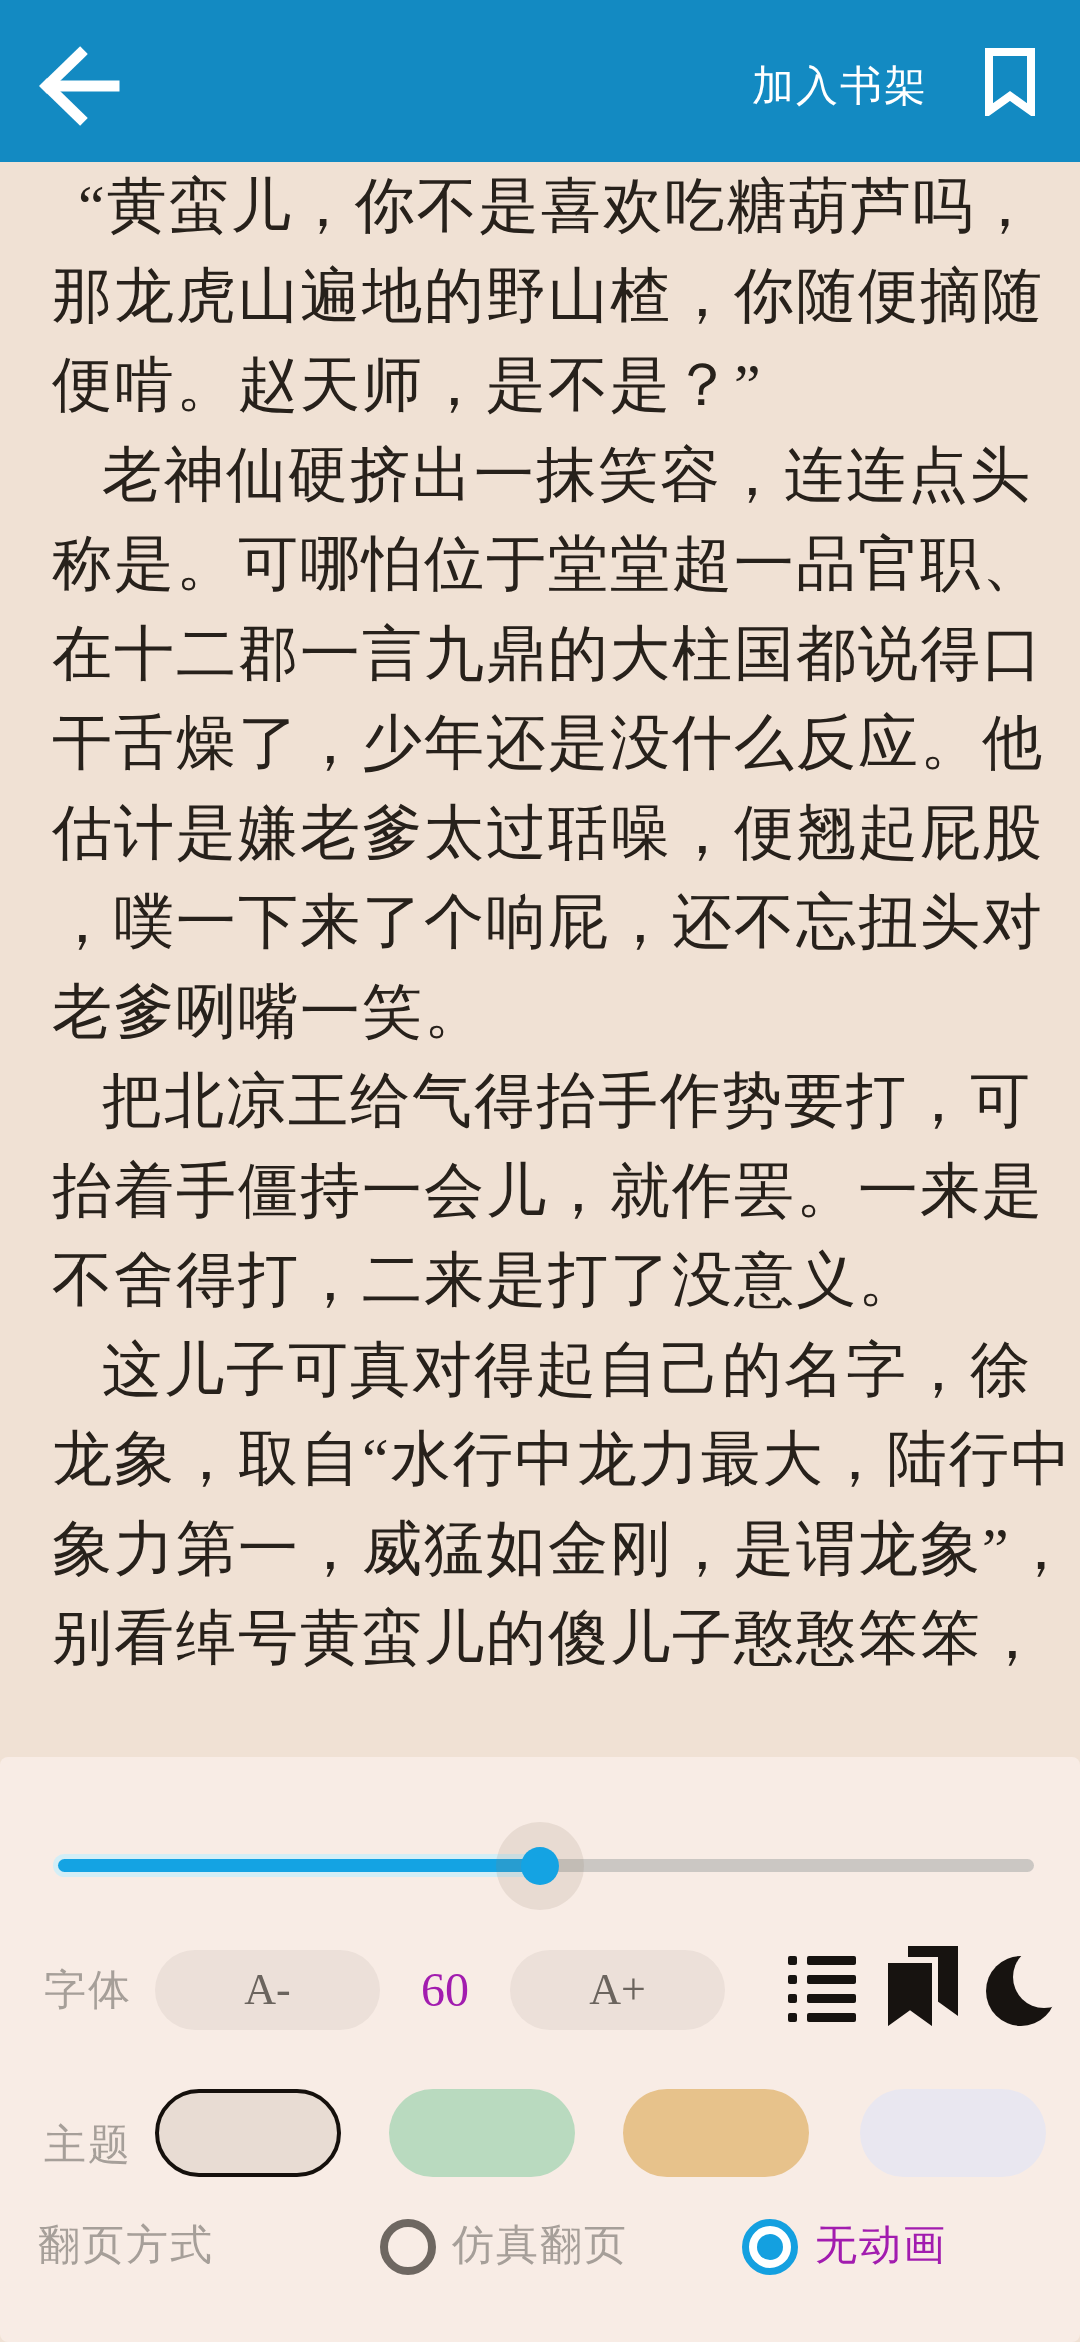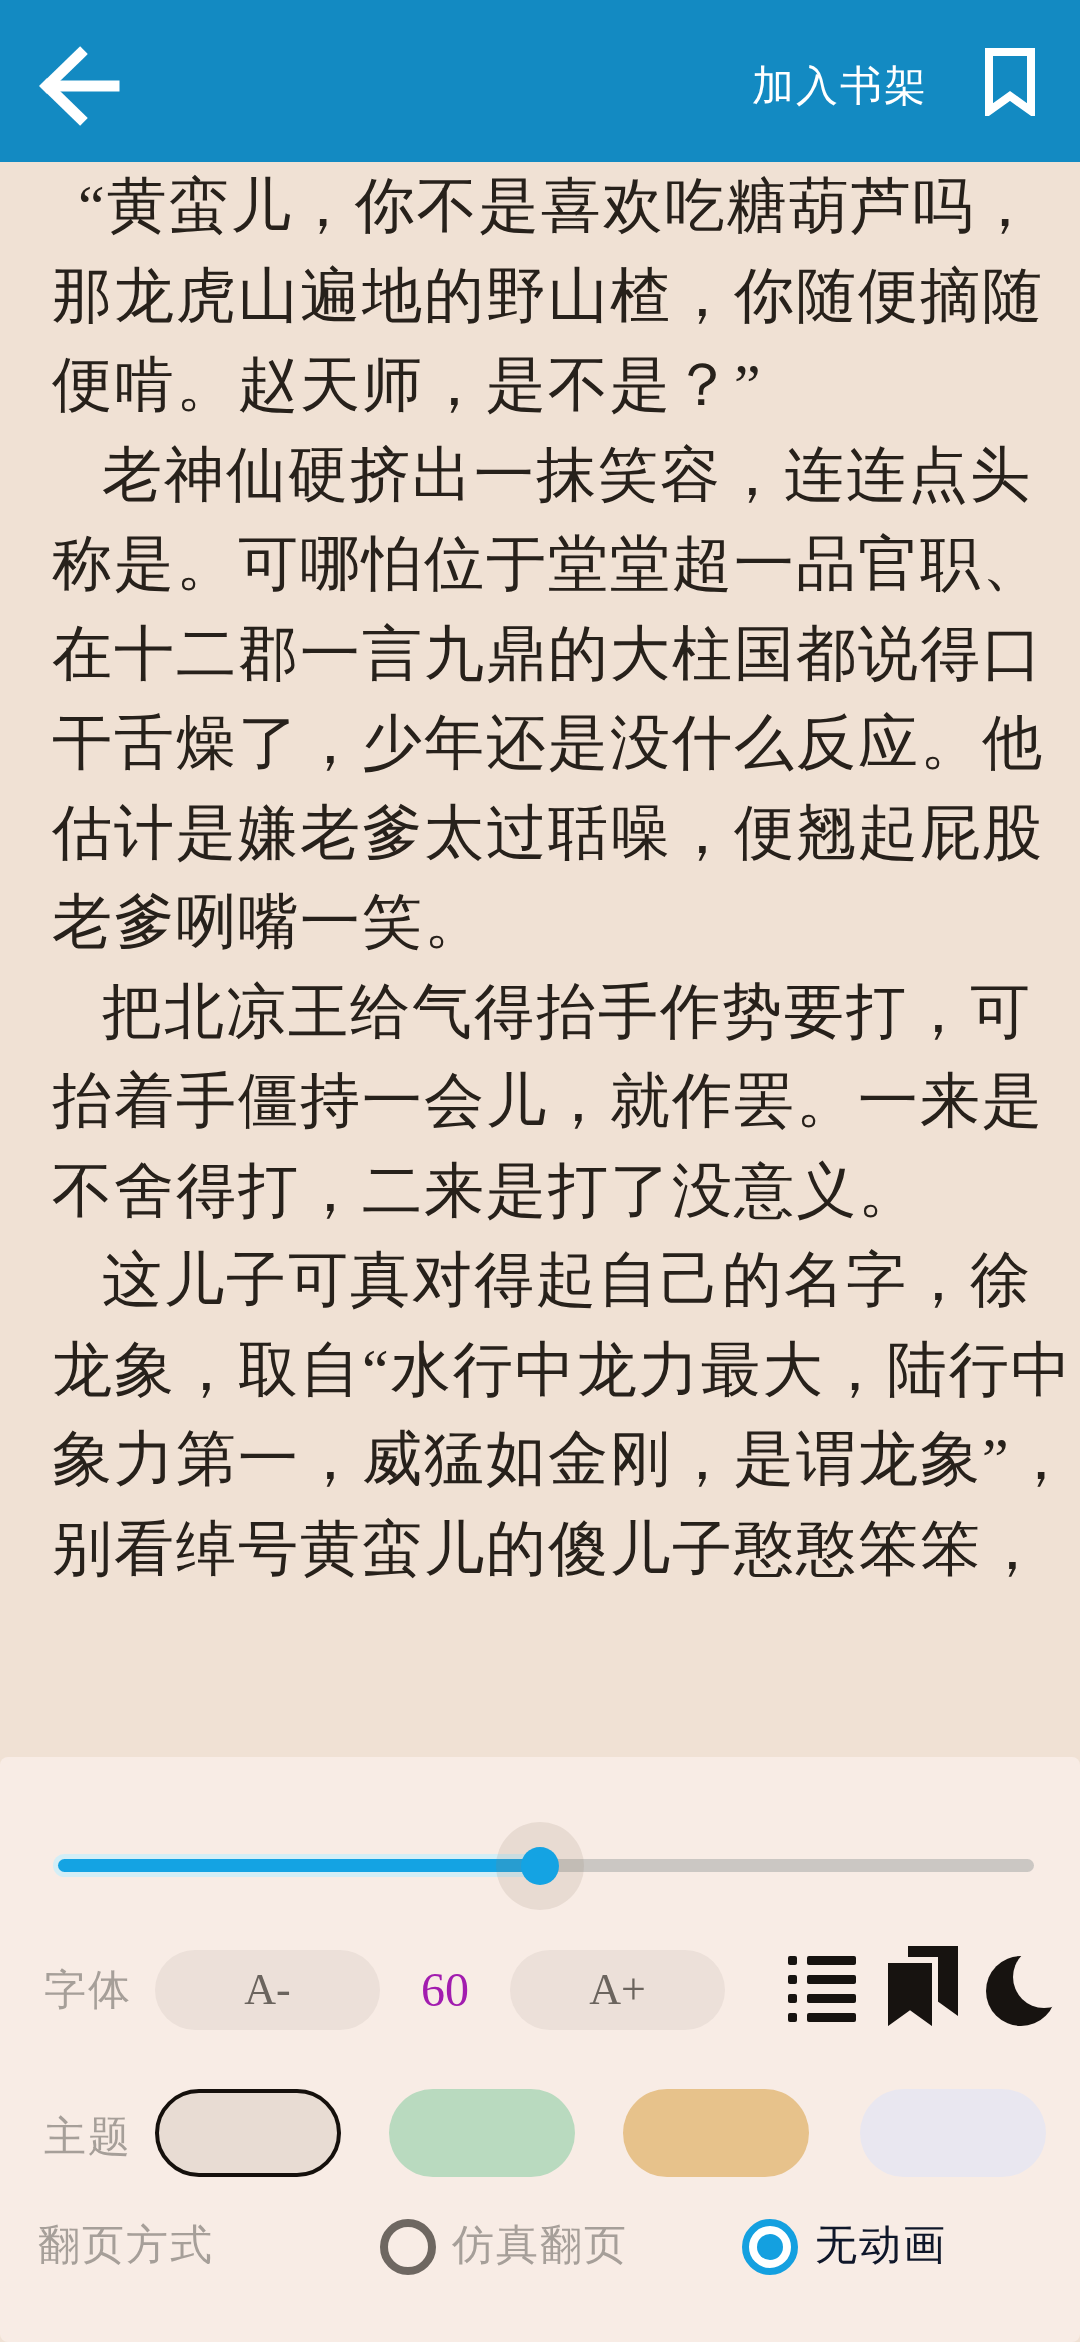--- a/index.html
+++ b/index.html
@@ -46,21 +46,21 @@
   .slider-thumb-halo {
     position:absolute; width:88px; height:88px; border-radius:50%;
     background:rgba(150,130,115,0.16); top:65px; left:496px;
   }
   .slider-thumb {
     position:absolute; width:38px; height:38px; border-radius:50%;
     background:#14a3e3; top:90px; left:521px;
   }
   .row-label { position:absolute; color:#a69f99; font-size:42px; letter-spacing:2px; }
   .lbl-font  { left:44px; top:193px; height:80px; line-height:80px; }
-  .lbl-theme { left:44px; top:336px; height:88px; line-height:88px; }
+  .lbl-theme { left:44px; top:344px; height:88px; line-height:88px; }
   .lbl-turn  { left:38px; top:453px; height:70px; line-height:70px; }
   .pill-btn {
     position:absolute; top:193px; height:80px; border-radius:40px;
     background:#ece0d9; color:#6b645e; font-size:44px;
     text-align:center; line-height:80px;
   }
   .btn-decrease { left:155px; width:225px; }
   .btn-increase { left:510px; width:215px; }
   .font-size-value {
     position:absolute; left:395px; top:193px; width:100px; height:80px;
@@ -80,21 +80,21 @@
     box-sizing:border-box; border:8px solid #6e6761; background:transparent;
   }
   .radio-outer.checked { border:7px solid #14a0e0; background:#ffffff; }
   .radio-dot {
     position:absolute; left:50%; top:50%; width:26px; height:26px; margin:-13px 0 0 -13px;
     border-radius:50%; background:#14a0e0; display:none;
   }
   .radio-outer.checked .radio-dot { display:block; }
   .radio-label { position:absolute; top:453px; height:70px; line-height:70px; font-size:42px; letter-spacing:2px; }
   .radio-label.off { color:#a69f99; }
-  .radio-label.on  { color:#0f172a; }
+  .radio-label.on  { color:#a21caf; }
   .r1 { left:380px; } .r1l { left:452px; }
   .r2 { left:742px; } .r2l { left:815px; }
 </style>
 </head>
 <body>
 
 <div class="screen">
 
   <div class="header">
     <div class="back-btn">
@@ -118,20 +118,21 @@
 
     <div id="lines-host">
         <div class="text-line" style="padding-left: 26px;">“黄蛮儿，你不是喜欢吃糖葫芦吗，</div>
         <div class="text-line">那龙虎山遍地的野山楂，你随便摘随</div>
         <div class="text-line">便啃。赵天师，是不是？”</div>
         <div class="text-line" style="padding-left: 50px;">老神仙硬挤出一抹笑容，连连点头</div>
         <div class="text-line">称是。可哪怕位于堂堂超一品官职、</div>
         <div class="text-line">在十二郡一言九鼎的大柱国都说得口</div>
         <div class="text-line">干舌燥了，少年还是没什么反应。他</div>
         <div class="text-line">估计是嫌老爹太过聒噪，便翘起屁股</div>
+        <div class="text-line">，噗一下来了个响屁，还不忘扭头对</div>
         <div class="text-line">老爹咧嘴一笑。</div>
         <div class="text-line" style="padding-left: 50px;">把北凉王给气得抬手作势要打，可</div>
         <div class="text-line">抬着手僵持一会儿，就作罢。一来是</div>
         <div class="text-line">不舍得打，二来是打了没意义。</div>
         <div class="text-line" style="padding-left: 50px;">这儿子可真对得起自己的名字，徐</div>
         <div class="text-line">龙象，取自“水行中龙力最大，陆行中</div>
         <div class="text-line">象力第一，威猛如金刚，是谓龙象”，</div>
         <div class="text-line">别看绰号黄蛮儿的傻儿子憨憨笨笨，</div>
       </div>
   </div>

